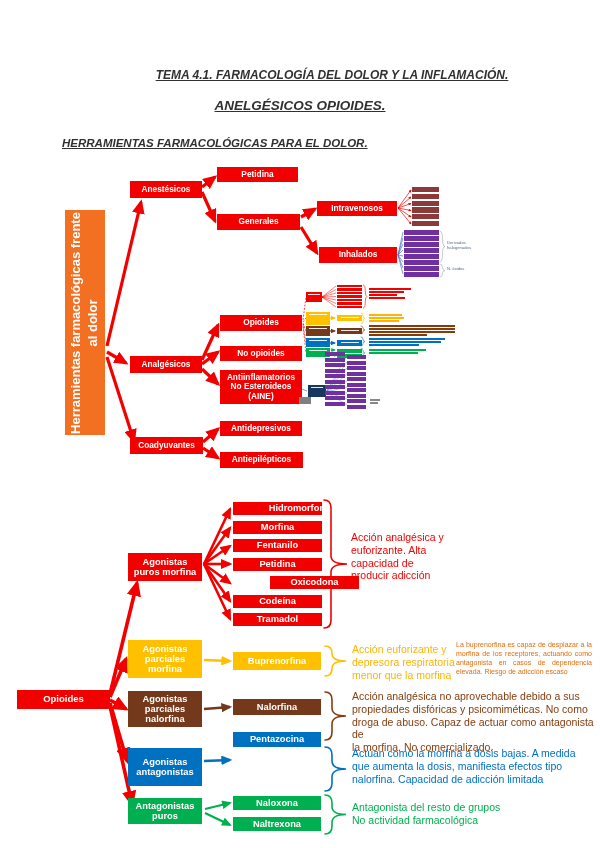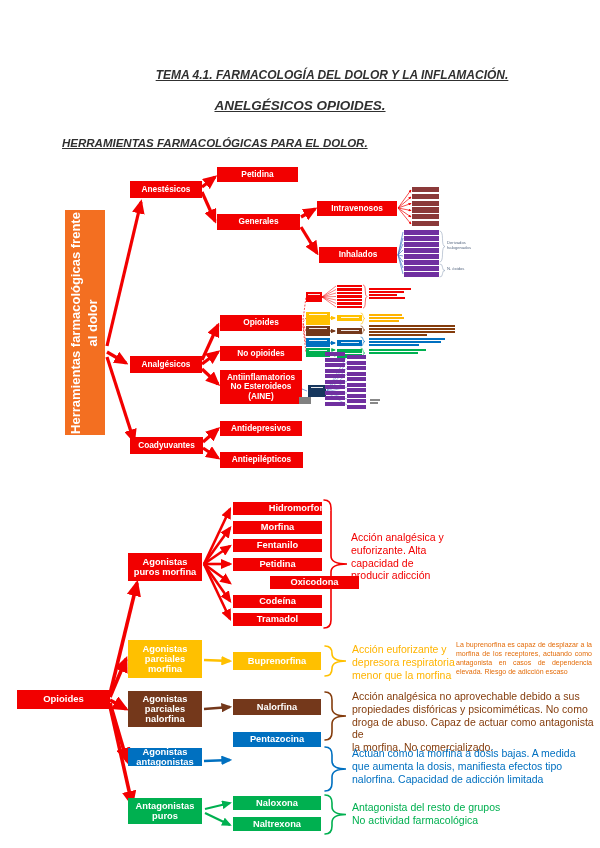--- a/index.html
+++ b/index.html
@@ -284,21 +284,21 @@
 
   <div class="bx brown fs9" style="left:128px;top:691px;width:74px;height:36px;padding:1px 6px;">Agonistas parciales nalorfina</div>
   <div class="bx brown fs9" style="left:233px;top:699px;width:88px;height:16px;">Nalorfina</div>
   <div class="note" style="left:352px;top:690px;width:245px;color:#843C0C;">
       <div>Acción analgésica no aprovechable debido a sus</div>
       <div>propiedades disfóricas y psicomiméticas. No como</div>
       <div>droga de abuso. Capaz de actuar como antagonista de</div>
       <div>la morfina. No comercializado.</div>
     </div>
 
-  <div class="bx blue fs9" style="left:128px;top:748px;width:74px;height:18px;padding:1px 4px;">Agonistas antagonistas</div>
+  <div class="bx blue fs9" style="left:128px;top:748px;width:74px;height:38px;padding:1px 4px;">Agonistas antagonistas</div>
   <div class="bx blue fs9" style="left:233px;top:732px;width:88px;height:15px;">Pentazocina</div>
   <div class="note" style="left:352px;top:747px;width:245px;color:#0070C0;">
       <div>Actúan como la morfina a dosis bajas. A medida</div>
       <div>que aumenta la dosis, manifiesta efectos tipo</div>
       <div>nalorfina. Capacidad de adicción limitada</div>
     </div>
 
   <div class="bx green fs9" style="left:128px;top:798px;width:74px;height:26px;padding:1px 4px;">Antagonistas puros</div>
   <div class="bx green fs9" style="left:233px;top:796px;width:88px;height:14px;">Naloxona</div>
   <div class="bx green fs9" style="left:233px;top:817px;width:88px;height:14px;">Naltrexona</div>

